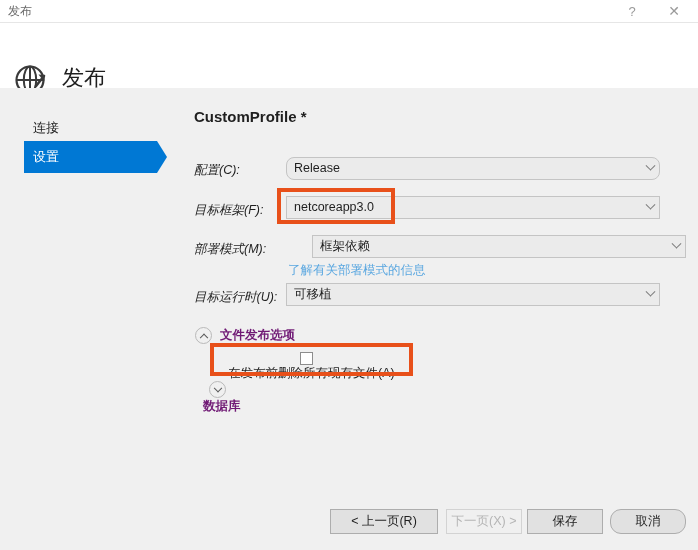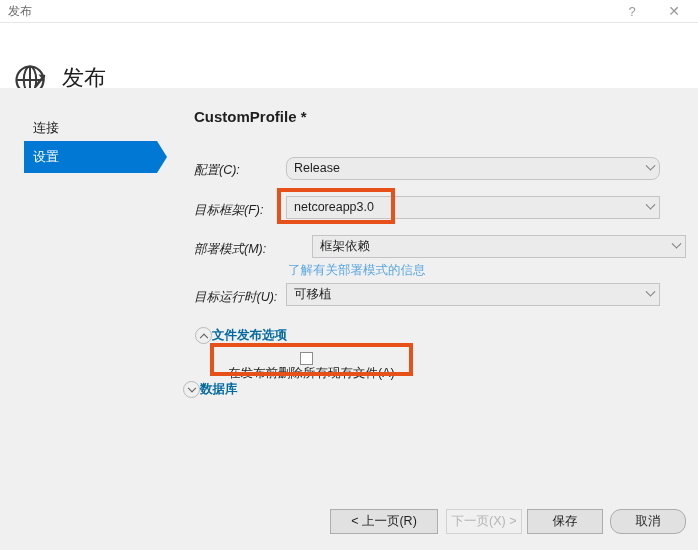--- a/index.html
+++ b/index.html
@@ -160,21 +160,22 @@
     border-top: 1.4px solid #5a5a5a;
     transform: rotate(45deg) translate(1.2px,1.2px);
   }
   .exp-chev-down {
     width: 6px; height: 6px;
     border-right: 1.4px solid #5a5a5a;
     border-bottom: 1.4px solid #5a5a5a;
     transform: rotate(45deg) translate(-1.2px,-1.2px);
   }
   .exp-label {
-    font-size: 12.5px; font-weight: bold; color: #0369a1;
+    font-size: 12.5px; font-weight: bold; color: #701a75;
+    margin-left: 8px;
     white-space: nowrap;
   }
 
   
   .cbrow {
     position: absolute;
     display: flex; align-items: center;
     cursor: default;
     flex-direction: column;
   }
@@ -292,21 +293,21 @@
         <i class="exp-chev-up"></i>
       </span>
     <span class="exp-label">文件发布选项</span>
   </div>
 
   <div class="cbrow" style="left:219px; top:352px;">
     <span class="cbbox"></span>
     <span class="cblabel">在发布前删除所有现有文件(A)</span>
   </div>
 
-  <div class="expander" style="left:183px; top:381px;">
+  <div class="expander" style="left:195px; top:381px;flex-direction:column;">
     <span class="exp-circle">
         <i class="exp-chev-down"></i>
       </span>
     <span class="exp-label">数据库</span>
   </div>
 
   <div class="anno" style="left:277px; top:188px; width:118px; height:36px;"></div>
   <div class="anno" style="left:210px; top:343px; width:203px; height:33px;"></div>
 
   <div class="btn" style="left:330px; top:509px; width:108px;">

